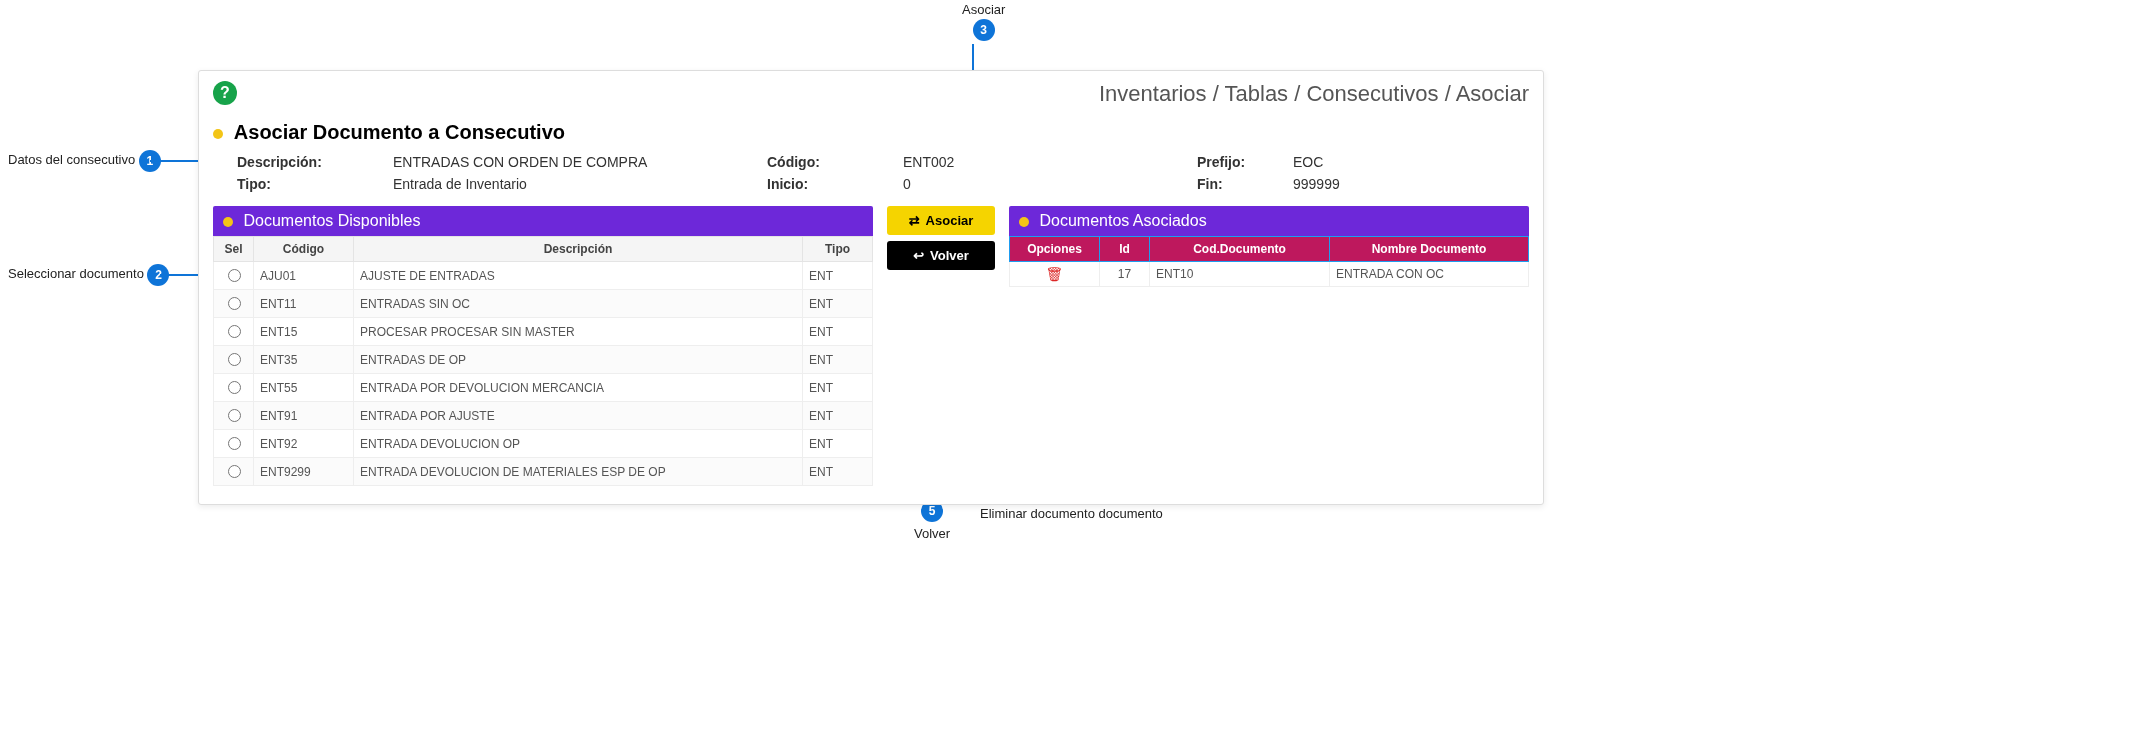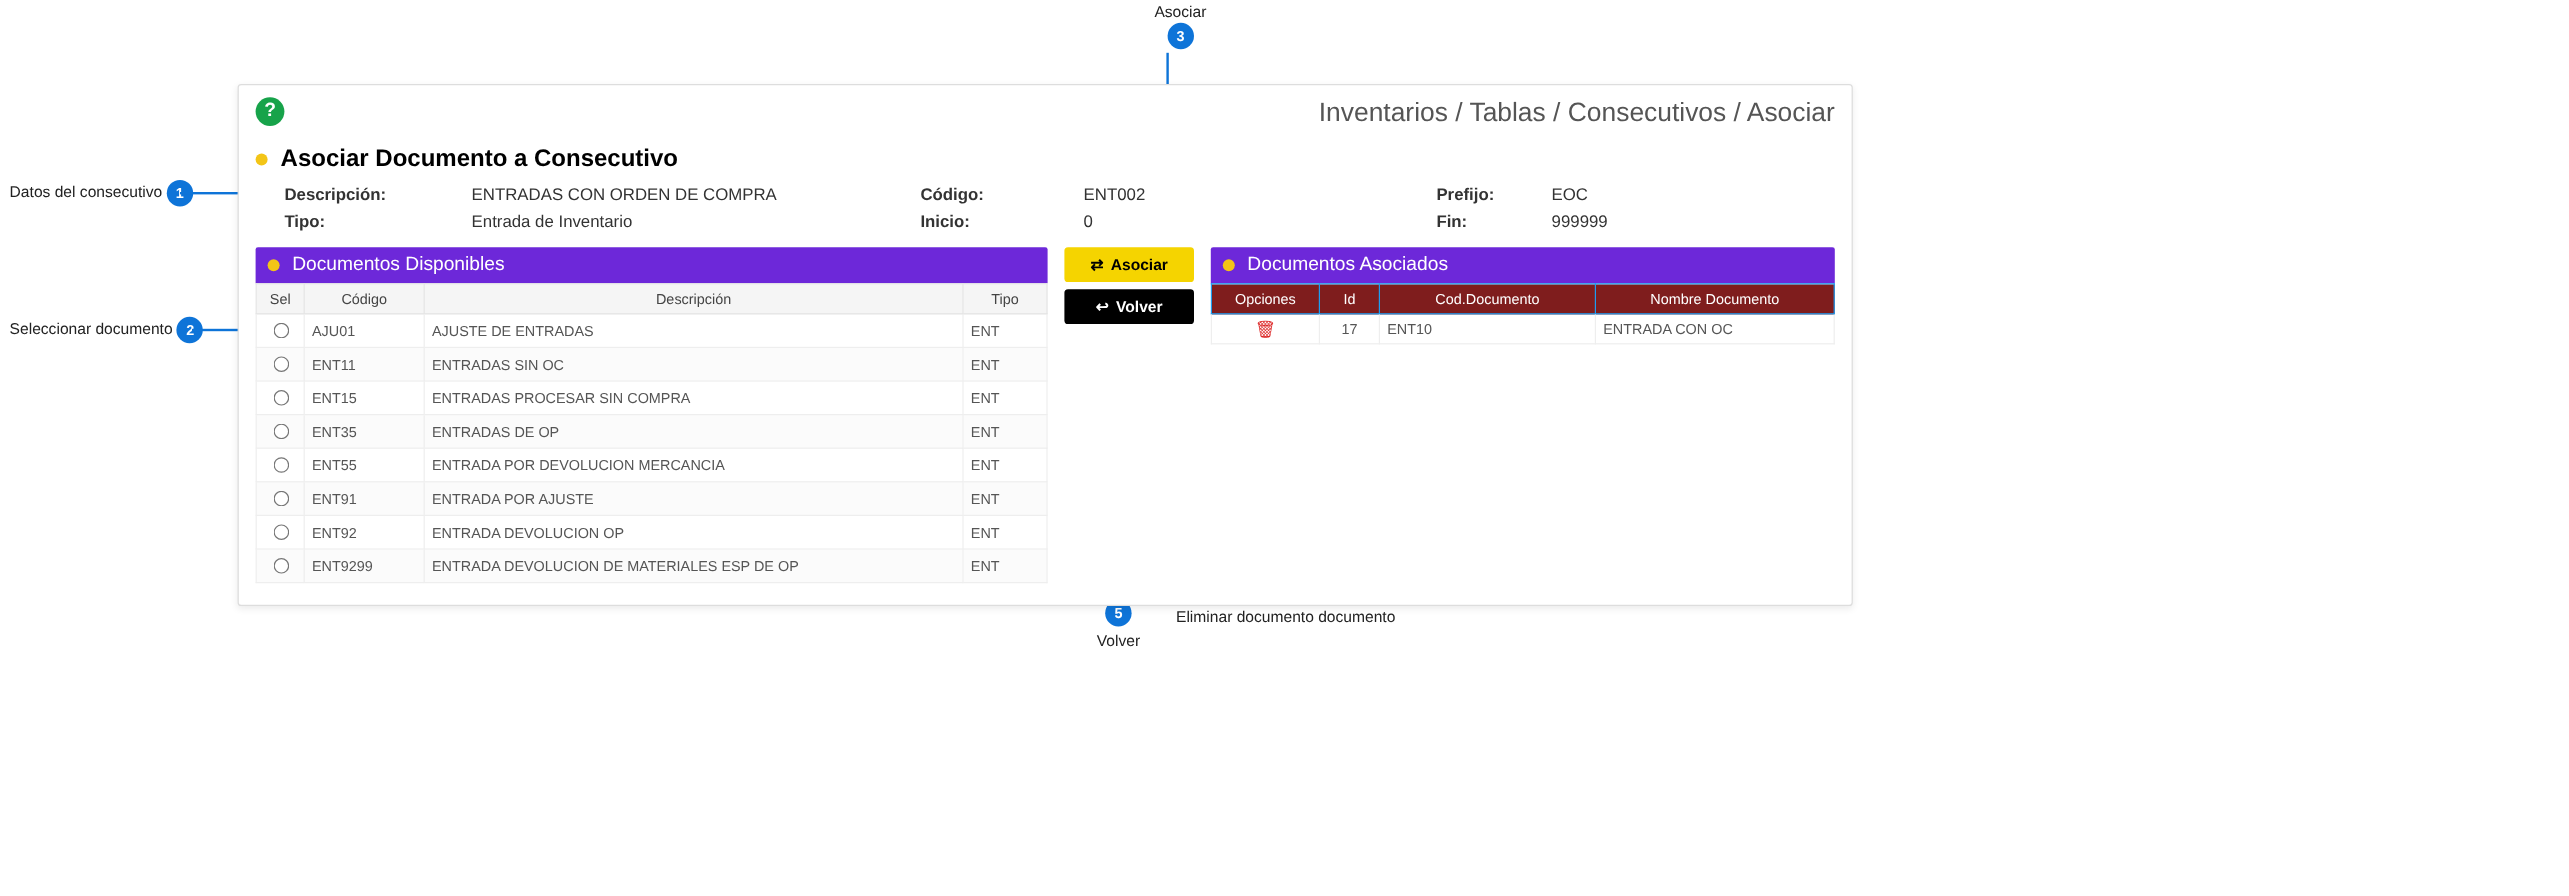--- a/index.html
+++ b/index.html
@@ -94,33 +94,33 @@
 
   table {
     width: 100%;
     border-collapse: collapse;
     font-size: 12px;
   }
   thead th {
     background: #f5f5f5;
     border: 1px solid #e4e4e4;
     padding: 5px 6px;
-    font-weight: normal;
+    font-weight: bold;
     text-align: center;
     color: #444;
   }
   tbody td {
     border: 1px solid #eee;
     padding: 4px 6px;
     color: #555;
   }
   tbody tr:nth-child(even) td { background: #fbfbfb; }
 
   .assoc-table thead th {
-    background: #7f1d1d;
+    background: #be185d;
     color: #fff;
     border: 1px solid #1e9cf0;
   }
 
   .btn {
     display: inline-flex;
     align-items: center;
     justify-content: center;
     gap: 6px;
     border: none;
@@ -263,21 +263,21 @@
             </tr>
             <tr>
               <td style="text-align:center"><input type="radio" name="docsel" style=""></td>
               <td>ENT11</td>
               <td>ENTRADAS SIN OC</td>
               <td>ENT</td>
             </tr>
             <tr>
               <td style="text-align:center"><input type="radio" name="docsel" style=""></td>
               <td>ENT15</td>
-              <td>ENTRADAS PROCESAR SIN COMPRA</td>
+              <td>PROCESAR PROCESAR SIN MASTER</td>
               <td>ENT</td>
             </tr>
             <tr>
               <td style="text-align:center"><input type="radio" name="docsel" style=""></td>
               <td>ENT35</td>
               <td>ENTRADAS DE OP</td>
               <td>ENT</td>
             </tr>
             <tr>
               <td style="text-align:center"><input type="radio" name="docsel" style=""></td>

